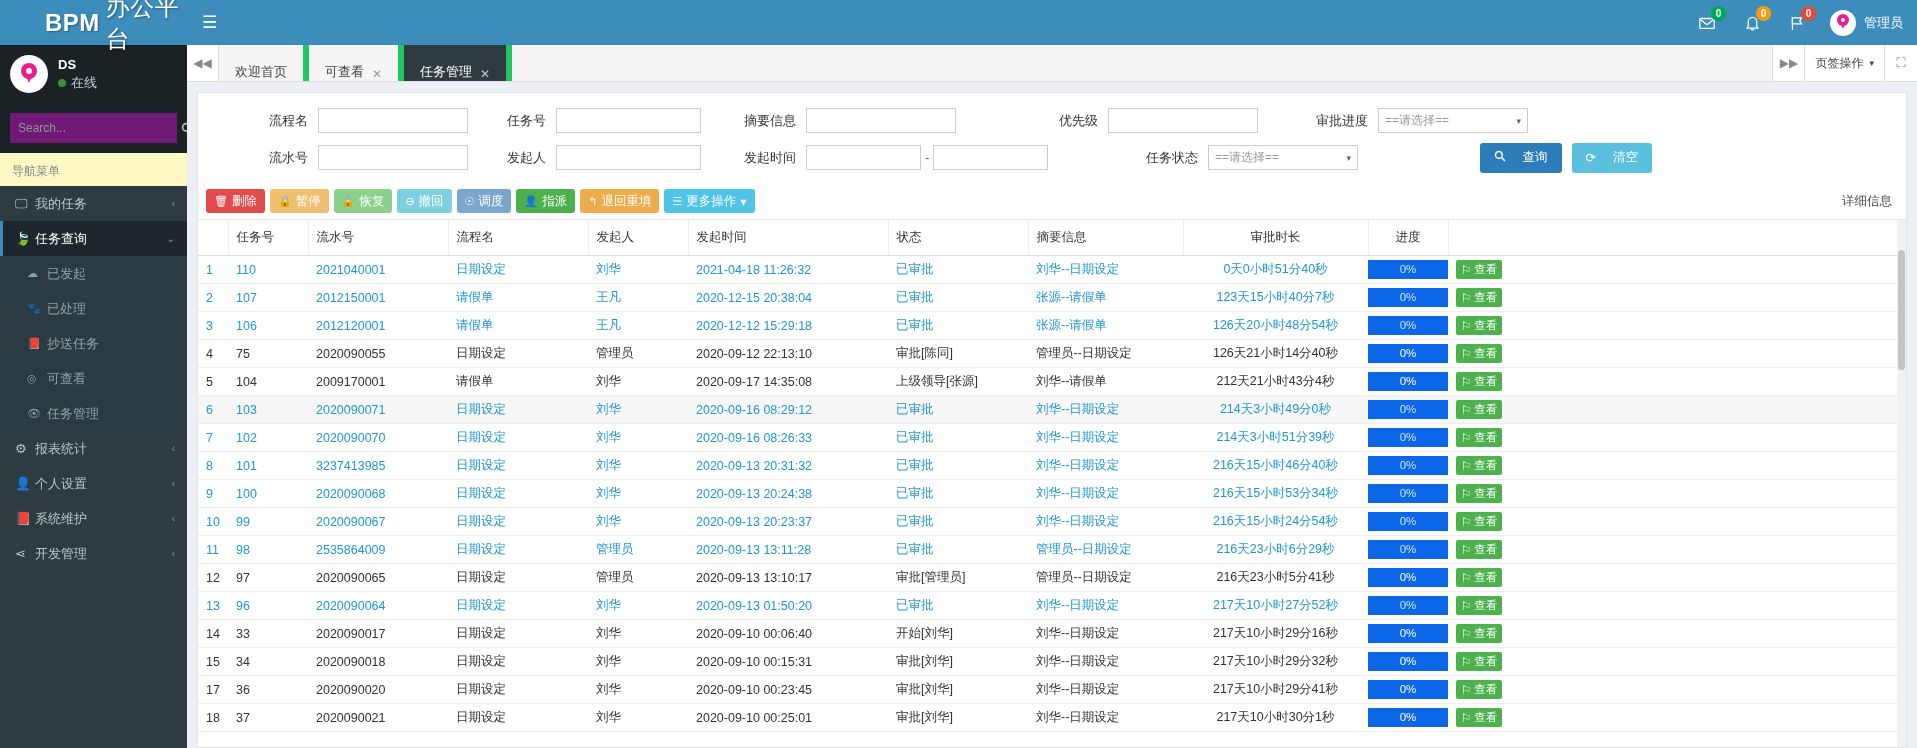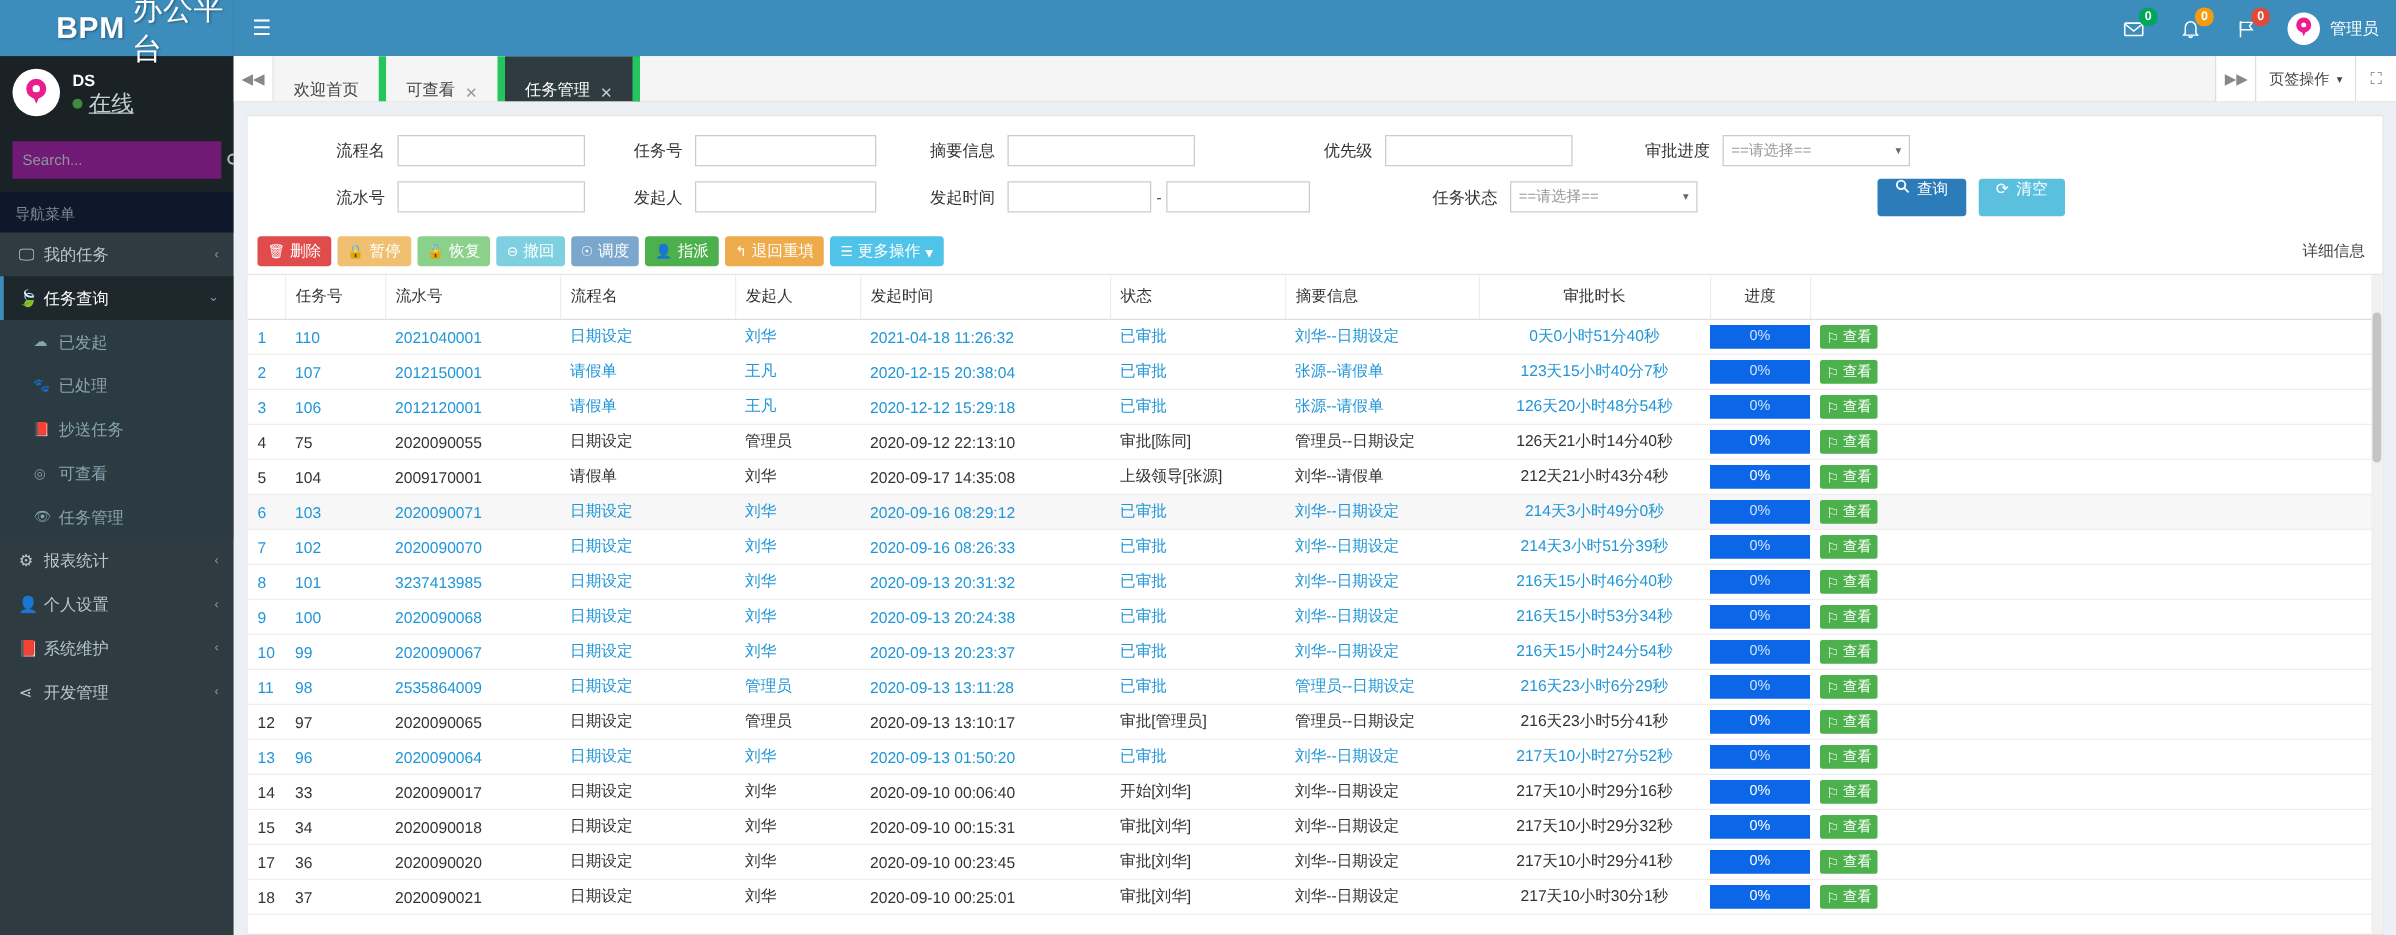--- a/index.html
+++ b/index.html
@@ -39,38 +39,38 @@
     position: absolute; top: 5px; left: 5px;
   }
   .pin .tip {
     position: absolute; top: 11px; left: 4px;
     width: 0; height: 0;
     border-left: 4px solid transparent; border-right: 4px solid transparent;
     border-top: 9px solid #e91e8c;
   }
   .user-meta { margin-left: 10px; color: #fff; }
   .user-name { font-size: 13px; font-weight: bold; line-height: 18px; }
-  .user-status { font-size: 18px; color: #c3cdd3; line-height: 18px; display: flex; align-items: center; text-decoration: underline; }
+  .user-status { font-size: 13px; color: #c3cdd3; line-height: 18px; display: flex; align-items: center; }
   .status-dot { width: 8px; height: 8px; border-radius: 50%; background: #3e8c3e; margin-right: 5px; }
 
   .search-box { padding: 10px; background: #1a2226; }
   .search-wrap { display: flex; background: #701a75; height: 30px; align-items: center; }
   .search-wrap input {
     flex: 1; background: transparent; border: 0; outline: none;
     color: #b6c0c6; font-size: 12px; padding: 0 8px;
     font-family: "Liberation Sans", sans-serif;
   }
   .search-wrap input::placeholder { color: #8b979e; }
   .search-btn {
     width: 28px; height: 30px; background: transparent; border: 0; cursor: pointer;
     color: #b6c0c6; display:flex; align-items:center; justify-content:center;
   }
 
   .nav-header {
-    background: #0f172a; color: #7b8a91; font-size: 12px;
+    background: #fef9c3; color: #7b8a91; font-size: 12px;
     padding: 10px 12px 9px; height: 33px;
   }
   .nav-item {
     display: flex; align-items: center; height: 35px;
     padding: 0 12px; color: #b8c7ce; font-size: 13px; cursor: pointer;
     border-left: 3px solid transparent;
   }
   .nav-item .ico { width: 20px; flex: 0 0 20px; font-size: 13px; color: #b8c7ce; }
   .nav-item .arr { margin-left: auto; font-size: 10px; color: #8a9aa1; }
   .nav-item.active { background: #1e282c; border-left-color: #3c8dbc; color: #fff; }
@@ -164,21 +164,21 @@
     height: 25px; border: 1px solid #ccc; background: #fff; color: #999;
     font-size: 12px; padding: 0 6px; display: flex; align-items: center;
     cursor: pointer; position: relative;
   }
   .fselect .caret { margin-left: auto; color: #666; font-size: 9px; }
   .dash { padding: 0 4px; color: #555; }
 
   .btn {
     border: 0; border-radius: 3px; color: #fff; cursor: pointer;
     font-size: 12.5px; height: 30px; padding: 0 14px;
-    display: inline-flex; align-items: flex-start; gap: 6px;
+    display: inline-flex; align-items: center; gap: 17px;
     font-family: "Liberation Sans", sans-serif;
   }
   .btn-query { background: #2b7cb8; }
   .btn-clear { background: #5bc0de; }
 
   
   .toolbar {
     display: flex; align-items: center; gap: 5px;
     padding: 6px 8px; border-bottom: 1px solid #e5e5e5;
   }

